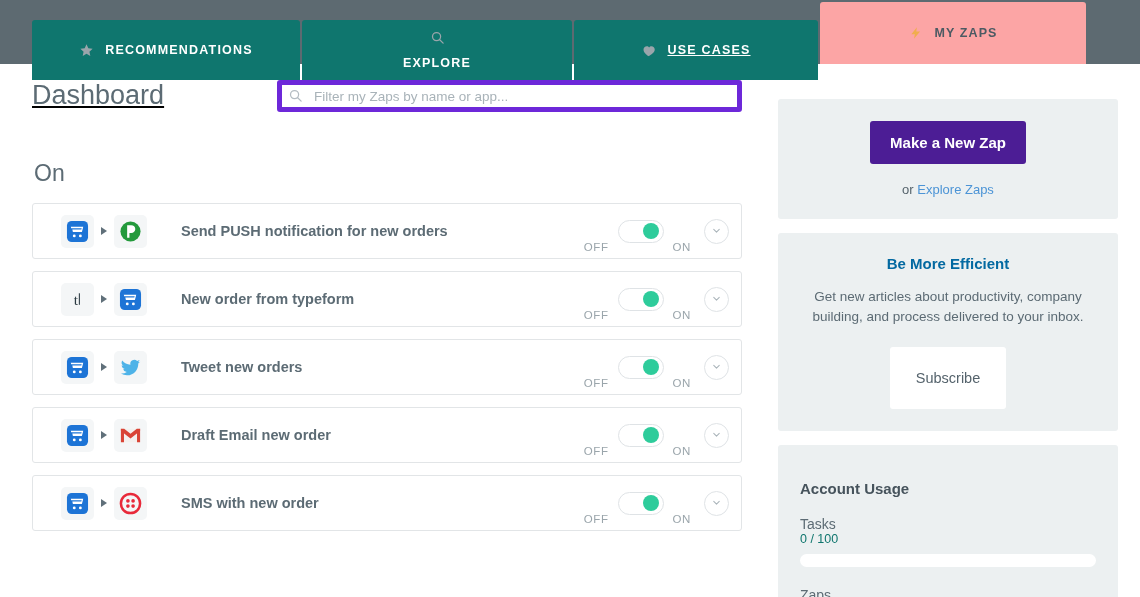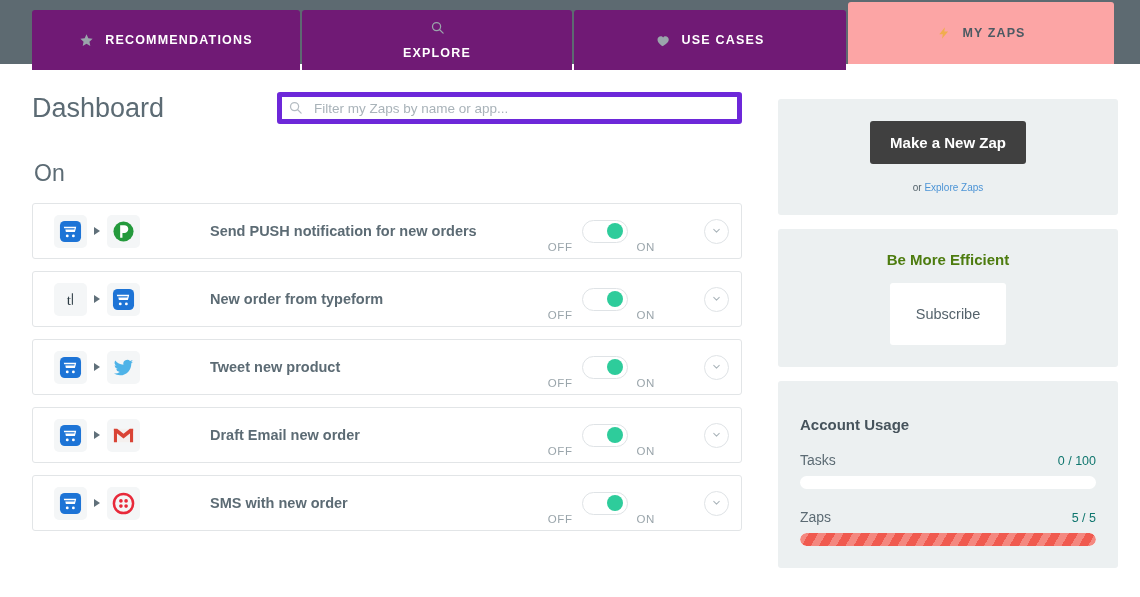--- a/index.html
+++ b/index.html
@@ -18,37 +18,37 @@
     position: relative;
     height: 64px;
     background: #5d6a71;
     display: flex;
     align-items: flex-start;
     padding-left: 32px;
   }
   .tab {
     flex: 0 0 auto;
     height: 60px;
-    margin-top: 10px;
-    background: #701a75;
+    margin-top: 20px;
+    background: #0f766e;
     display: flex;
     align-items: center;
     justify-content: center;
     gap: 11px;
     color: #ffffff;
     font-size: 12.5px;
     font-weight: bold;
     letter-spacing: 1.2px;
     border-radius: 3px 3px 0 0;
     margin-right: 2px;
     cursor: pointer;
   }
   .tab-rec { width: 268px; }
   .tab-exp { width: 270px; flex-direction: column; }
-  .tab-use { width: 272px; }
+  .tab-use { width: 244px; text-decoration: underline; }
   .tab-zaps {
     width: 266px;
     background: #fca5a5;
     color: #4c5a63;
     height: 62px;
     margin-top: 2px;
     font-weight: bold;
     letter-spacing: 1.1px;
   }
   .tab-icon {
@@ -66,23 +66,23 @@
     display: flex;
     padding: 0 28px 0 32px;
     gap: 36px;
   }
   .main { width: 710px; flex: 0 0 710px; }
   .side { width: 340px; flex: 0 0 340px; padding-top: 35px; }
 
   
   .head-row {
     display: flex;
-    align-items: center;
     height: 72px;
     padding-top: 16px;
+    text-decoration: underline;
   }
   .page-title {
     font-size: 27px;
     color: #5c6b74;
     font-weight: normal;
     width: 245px;
     flex: 0 0 245px;
   }
   .search-wrap {
     position: relative;
@@ -121,23 +121,22 @@
 
   
   .zap-list { display: flex; flex-direction: column; gap: 12px; }
   .zap-row {
     height: 56px;
     background: #ffffff;
     border: 1px solid #e2e5e7;
     border-radius: 3px;
     display: flex;
     align-items: center;
-    padding: 0 12px 0 21px;
+    padding: 0 12px 0 28px;
     cursor: pointer;
-    gap: 36px;
   }
   .apps { display: flex; align-items: center; gap: 7px; flex: 0 0 auto; }
   .app-tile {
     width: 33px;
     height: 33px;
     border-radius: 5px;
     background: #f4f6f7;
     display: flex;
     align-items: center;
     justify-content: center;
@@ -200,41 +199,41 @@
   
   .panel {
     background: #ecf0f1;
     border-radius: 3px;
     margin-bottom: 14px;
     padding: 22px 24px;
     text-align: center;
   }
   .btn-primary {
     display: inline-block;
-    background: #404040;
+    background: #4c1d95;
     color: #ffffff;
     font-size: 15px;
     font-weight: bold;
     padding: 13px 20px;
     border: none;
     border-radius: 3px;
     cursor: pointer;
     font-family: "Liberation Sans", sans-serif;
   }
   .or-line {
     margin-top: 18px;
-    font-size: 10px;
+    font-size: 13px;
     color: #55636c;
   }
   .link { color: #4c94d6; cursor: pointer; text-decoration: none; }
 
   .panel-title {
     font-size: 15px;
     font-weight: bold;
-    color: #4d7c0f;
+    color: #0369a1;
     margin-bottom: 15px;
   }
   .panel-text {
     font-size: 13.5px;
     color: #5c6b74;
     line-height: 1.5;
     margin-bottom: 19px;
   }
   .btn-white {
     display: inline-block;
@@ -253,20 +252,21 @@
     font-size: 15px;
     font-weight: bold;
     color: #46535c;
     margin-bottom: 19px;
   }
   .usage-row {
     display: flex;
     justify-content: space-between;
     align-items: baseline;
     margin-bottom: 8px;
+    flex-direction: column;
   }
   .usage-label { font-size: 14px; color: #5c6b74; }
   .usage-value { font-size: 12.5px; color: #0f766e; }
   .bar {
     height: 13px;
     border-radius: 7px;
     background: #ffffff;
     overflow: hidden;
     margin-bottom: 20px;
   }
@@ -429,21 +429,21 @@
                 <circle cx="15" cy="16.6" r="1.5" fill="#fff"></circle>
               </svg>
           </span>
           <span class="arrow-sep"></span>
           <span class="app-tile">
             <svg width="23" height="23" viewBox="0 0 24 24">
                 <path fill="#4eb3e8" d="M22 5.9c-.7.3-1.5.5-2.3.6.8-.5 1.5-1.3 1.8-2.2-.8.5-1.7.8-2.6 1a4.1 4.1 0 00-7 3.7C8.5 8.8 5.4 7.1 3.4 4.6a4.1 4.1 0 001.3 5.5c-.7 0-1.3-.2-1.9-.5 0 2 1.4 3.6 3.3 4-.6.2-1.2.2-1.8.1a4.1 4.1 0 003.8 2.9A8.3 8.3 0 012 18.3a11.7 11.7 0 006.3 1.9c7.6 0 11.8-6.4 11.8-11.9v-.5c.8-.6 1.5-1.3 1.9-2z"></path>
               </svg>
           </span>
         </div>
-        <div class="zap-title">Tweet new product</div>
+        <div class="zap-title">Tweet new orders</div>
         <div class="toggle-group">
           <span class="tg-label">OFF</span>
           <div class="switch">
               <span class="knob"></span>
             </div>
           <span class="tg-label">ON</span>
         </div>
         <div class="chev-btn">
           <span>
             <svg width="11" height="11" viewBox="0 0 24 24">
@@ -534,20 +534,21 @@
 
     <div class="panel">
       <button class="btn-primary">Make a New Zap</button>
       <div class="or-line">
         <span>or </span><a class="link">Explore Zaps</a>
       </div>
     </div>
 
     <div class="panel">
       <div class="panel-title">Be More Efficient</div>
+      <div class="panel-text">Get new articles about productivity, company building, and process delivered to your inbox.</div>
       <button class="btn-white">Subscribe</button>
     </div>
 
     <div class="panel panel-usage">
       <div class="usage-title">Account Usage</div>
 
       <div class="usage-row">
         <span class="usage-label">Tasks</span>
         <span class="usage-value">0 / 100</span>
       </div>

